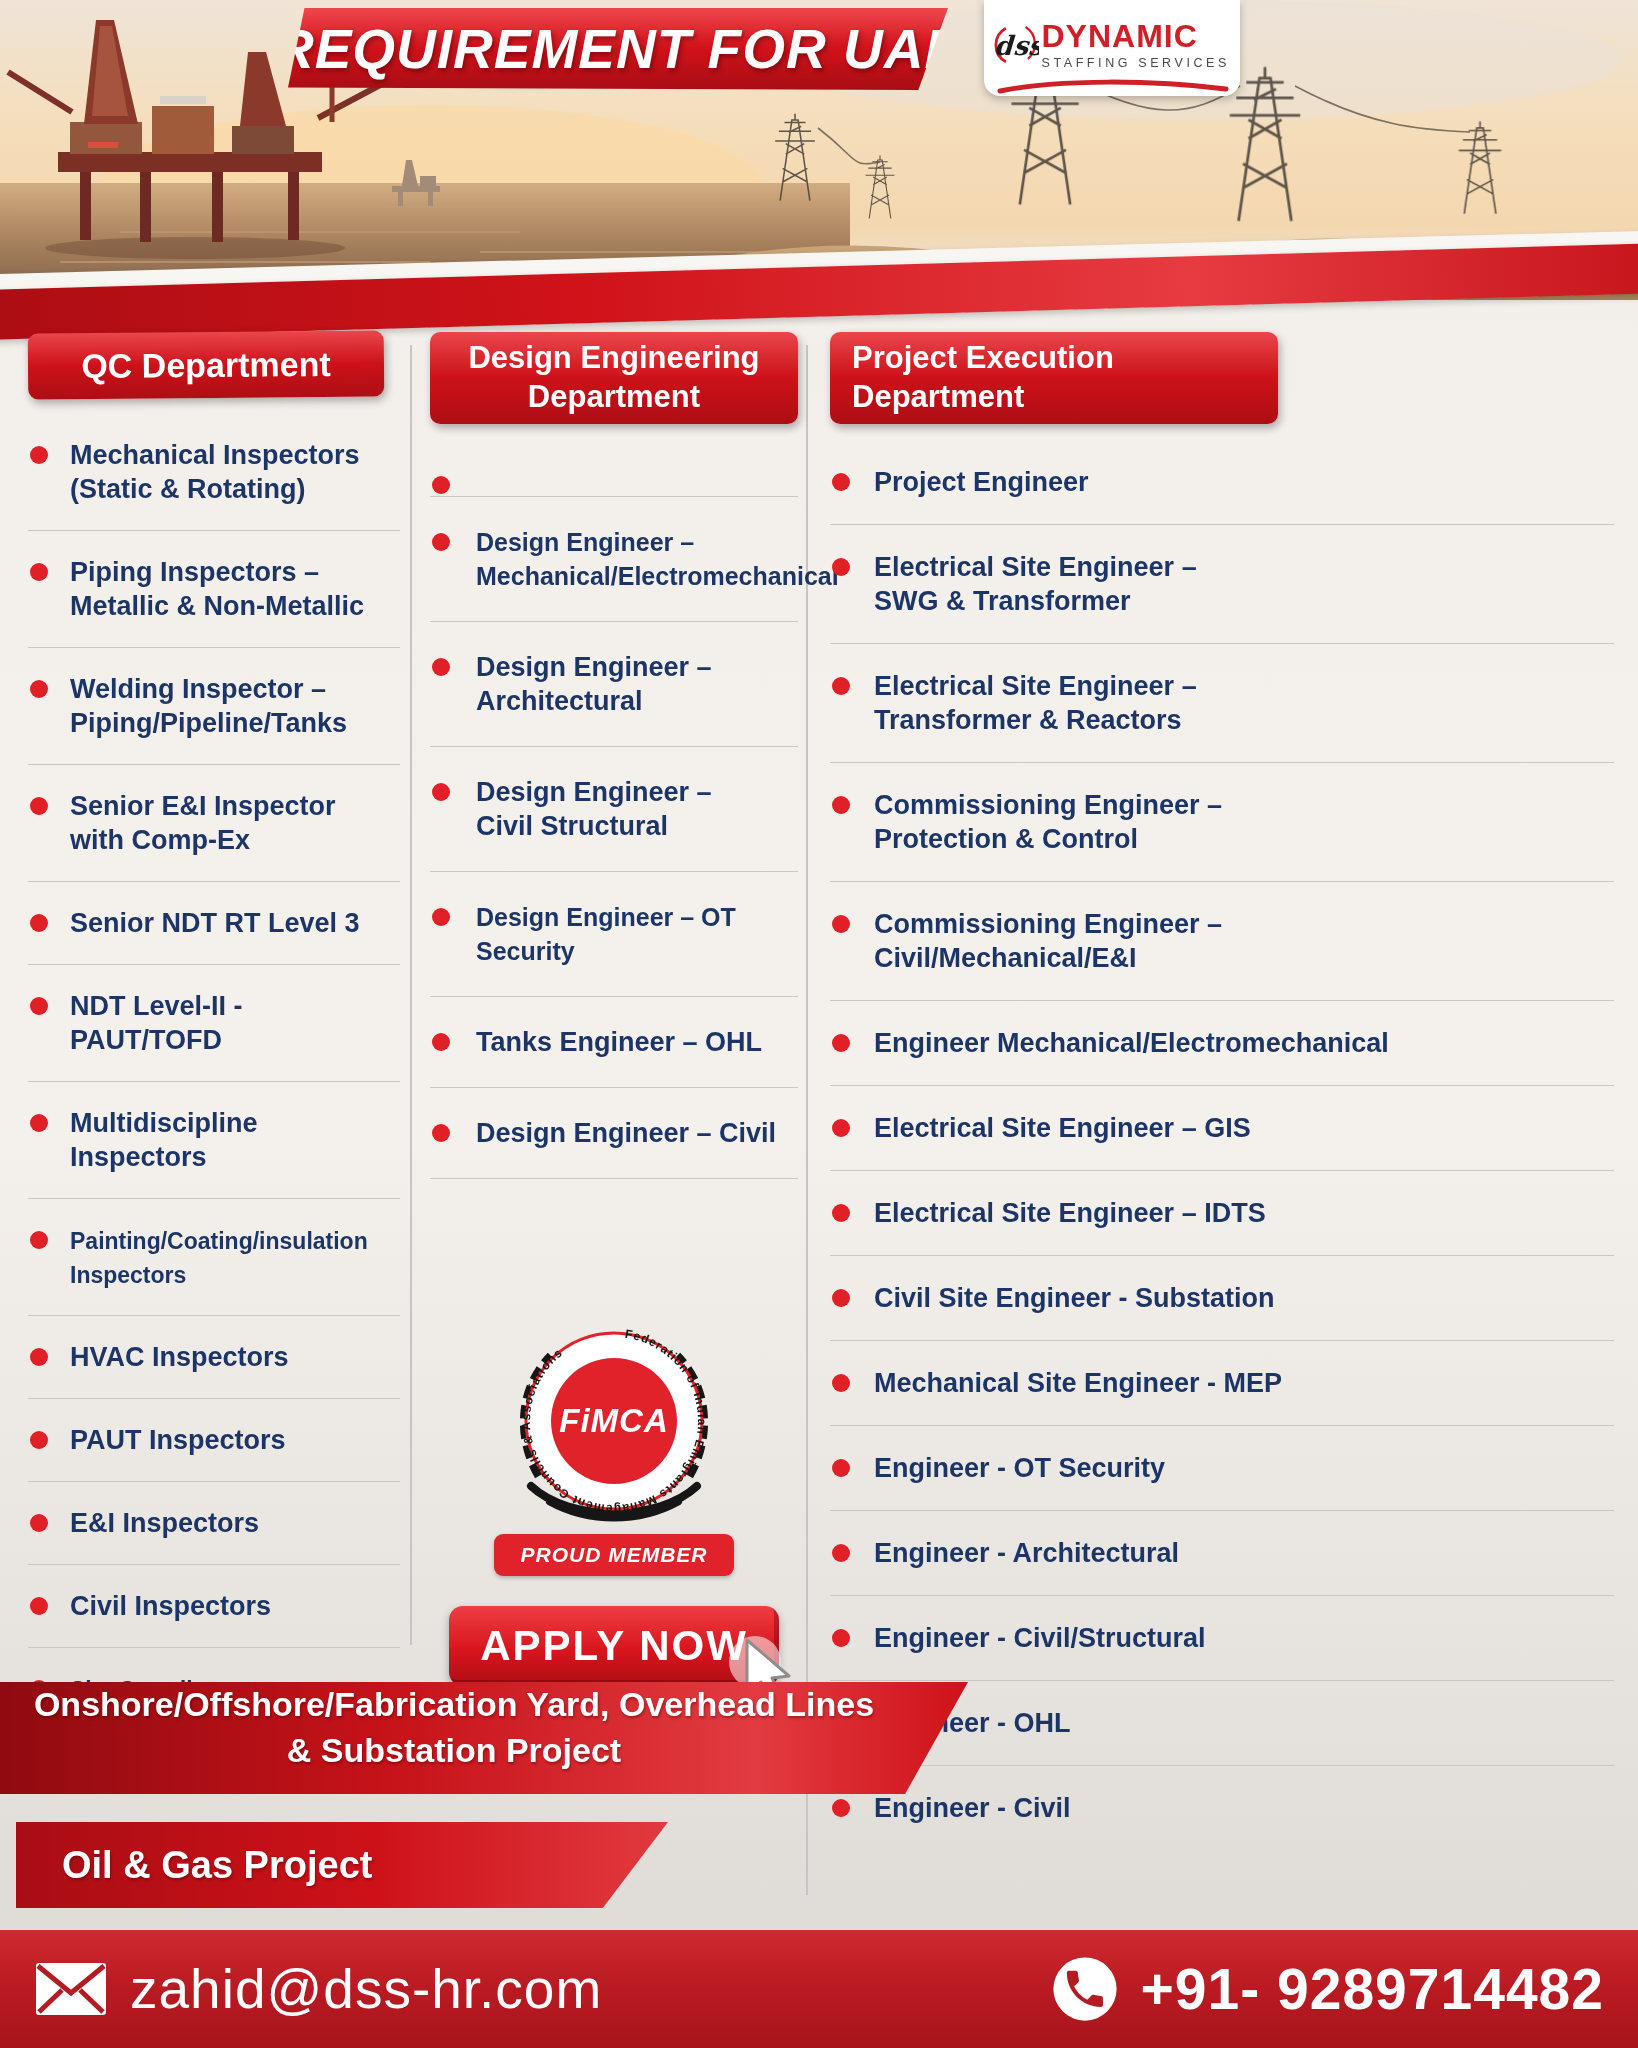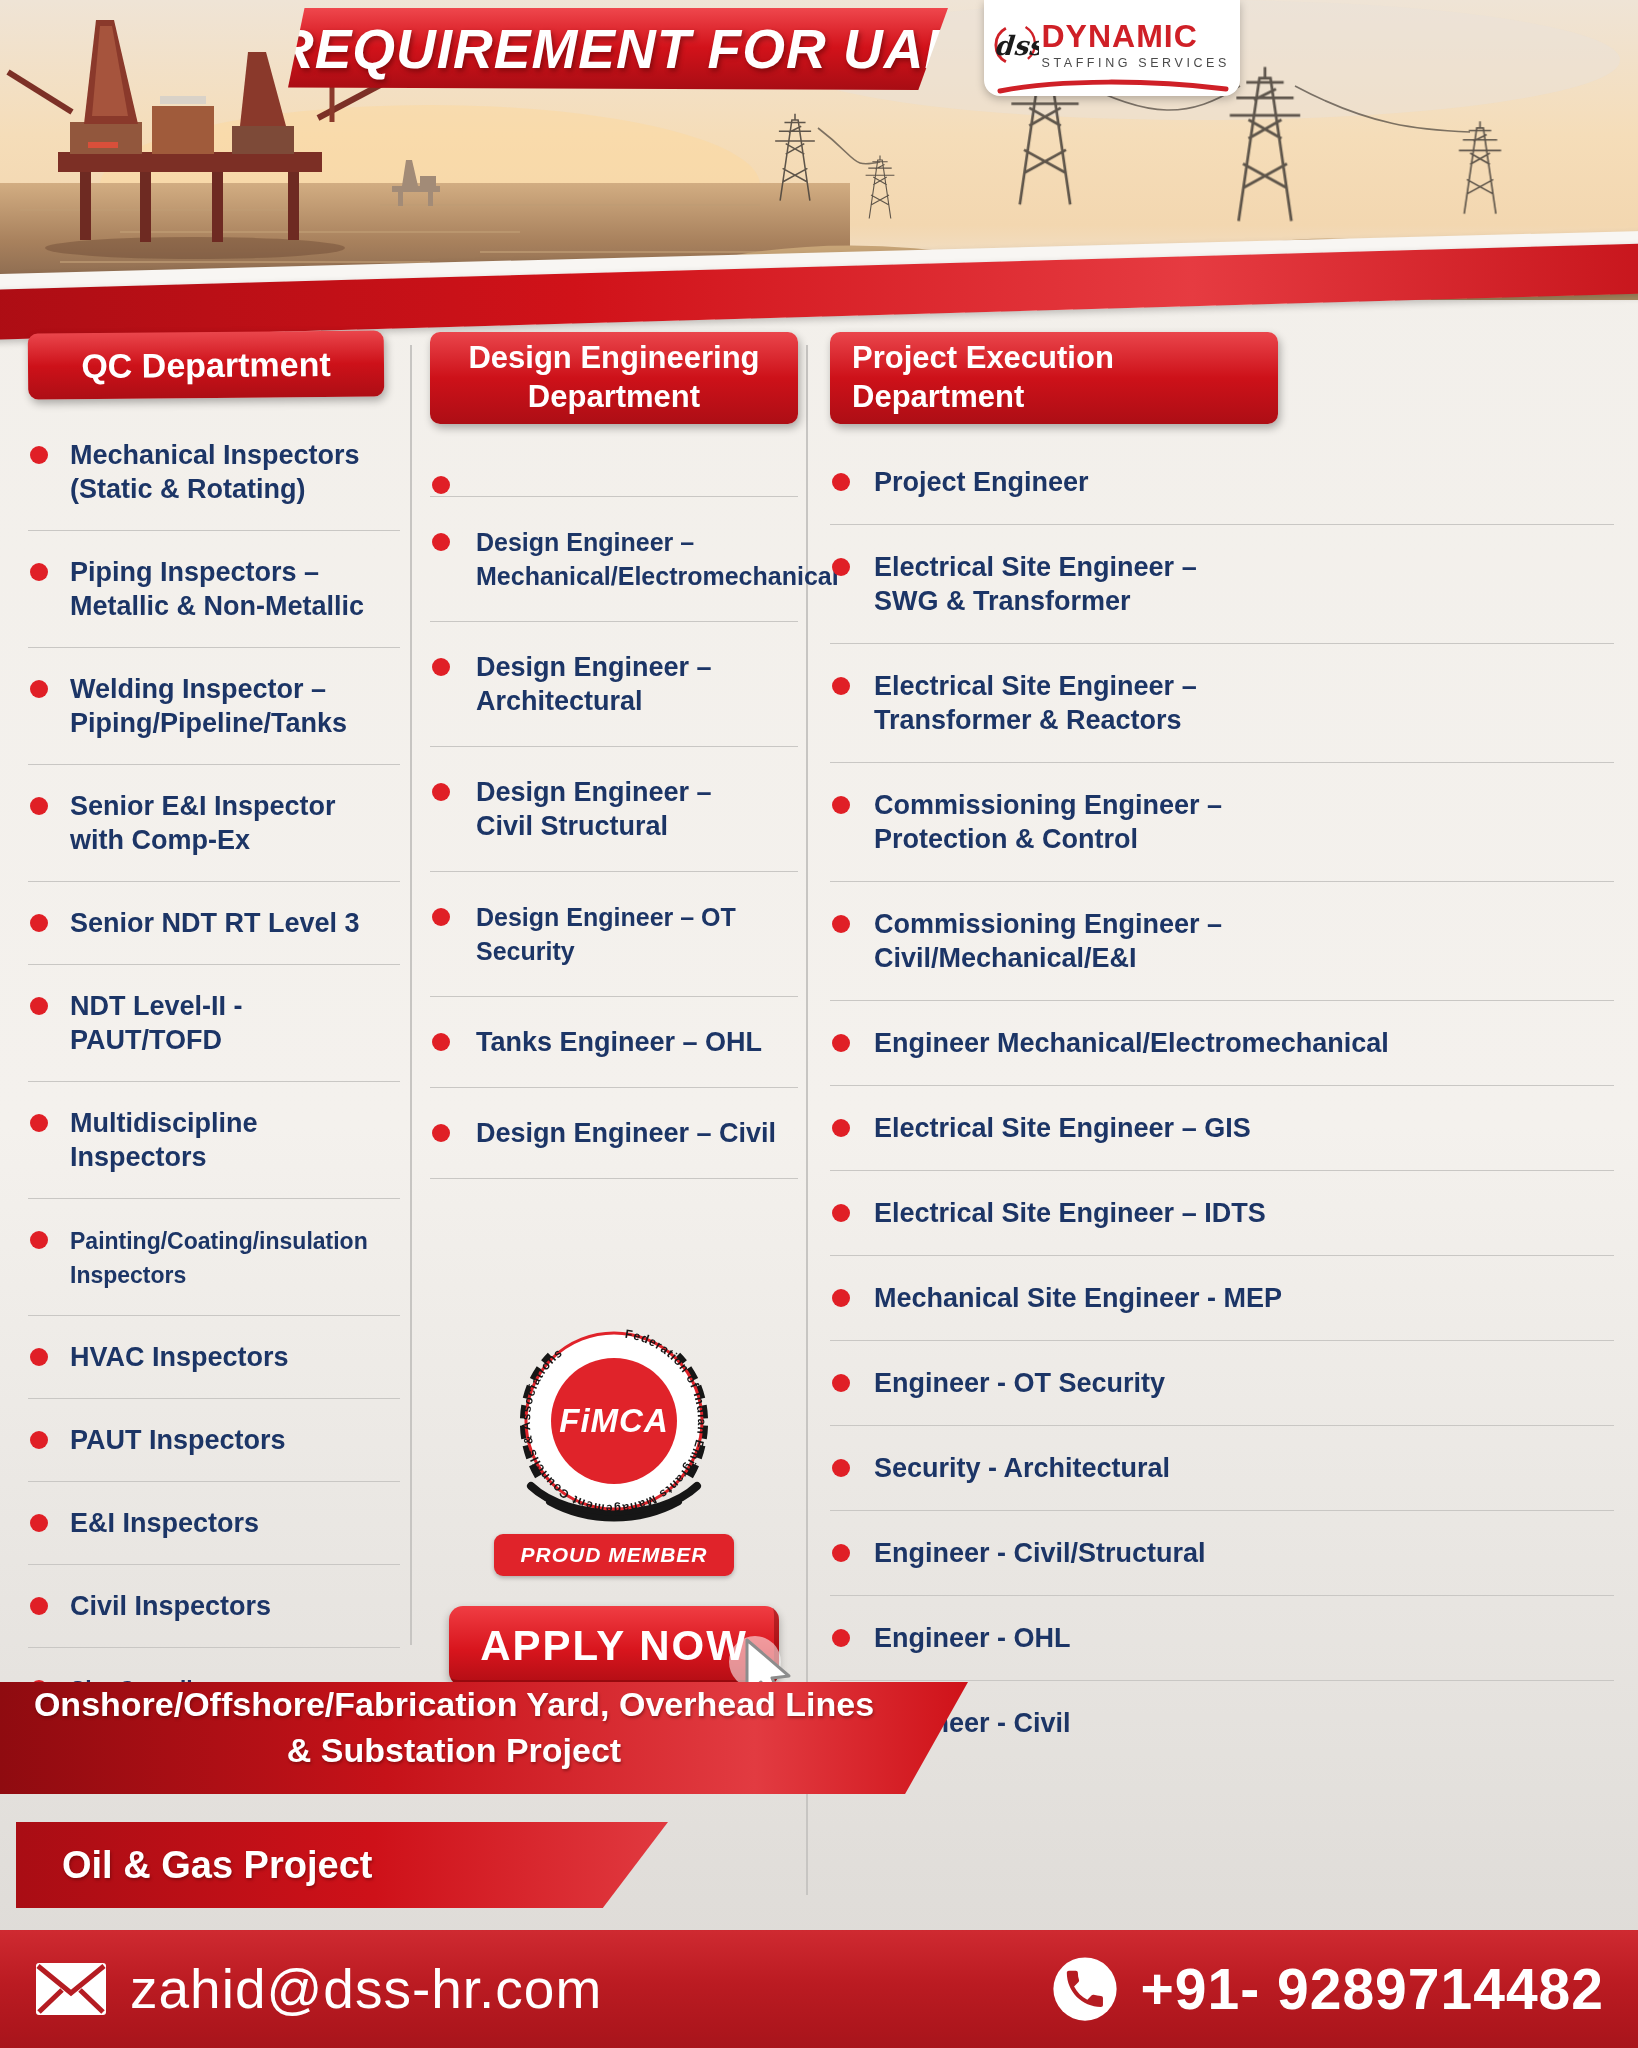--- a/index.html
+++ b/index.html
@@ -300,23 +300,24 @@
 SWG &amp; Transformer</span></li>
       <li><span class="dot"></span><span class="item-text">Electrical Site Engineer –
 Transformer &amp; Reactors</span></li>
       <li><span class="dot"></span><span class="item-text">Commissioning Engineer –
 Protection &amp; Control</span></li>
       <li><span class="dot"></span><span class="item-text">Commissioning Engineer –
 Civil/Mechanical/E&amp;I</span></li>
       <li><span class="dot"></span><span class="item-text">Engineer Mechanical/Electromechanical</span></li>
       <li><span class="dot"></span><span class="item-text">Electrical Site Engineer – GIS</span></li>
       <li><span class="dot"></span><span class="item-text">Electrical Site Engineer – IDTS</span></li>
+      <li><span class="dot"></span><span class="item-text">Civil Site Engineer - Substation</span></li>
       <li><span class="dot"></span><span class="item-text">Mechanical Site Engineer - MEP</span></li>
       <li><span class="dot"></span><span class="item-text">Engineer - OT Security</span></li>
-      <li><span class="dot"></span><span class="item-text">Security - Architectural</span></li>
+      <li><span class="dot"></span><span class="item-text">Engineer - Architectural</span></li>
       <li><span class="dot"></span><span class="item-text">Engineer - Civil/Structural</span></li>
       <li><span class="dot"></span><span class="item-text">Engineer - OHL</span></li>
       <li><span class="dot"></span><span class="item-text">Engineer - Civil</span></li>
     </ul>
   </div>
 
   <div class="fimca-block">
     <svg class="fimca-badge" viewBox="0 0 210 208">
       <defs>
         <path id="circtext" d="M105,19 a84,84 0 1 1 -0.01,0"></path>

